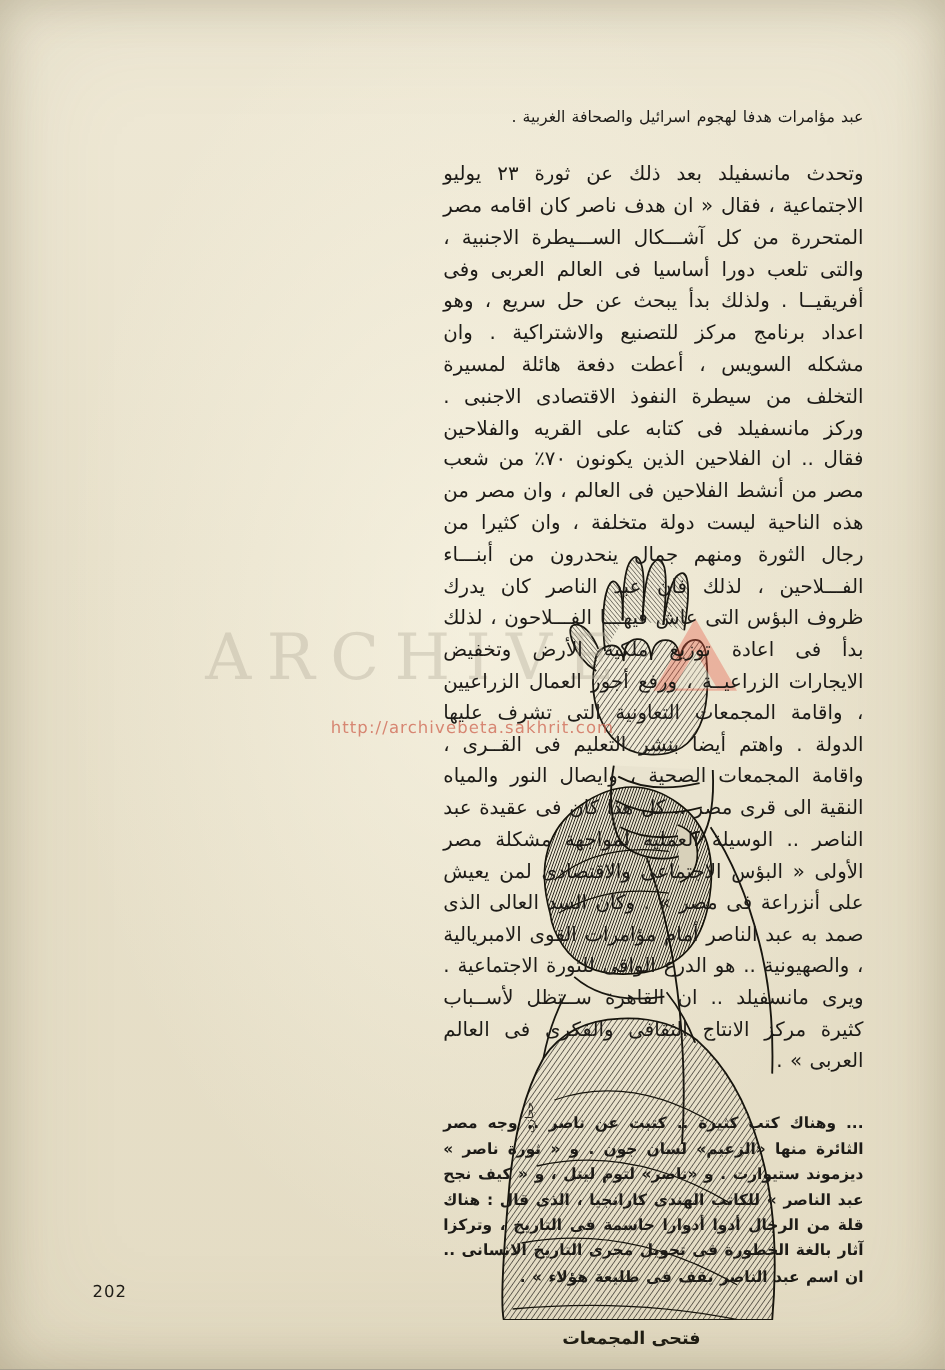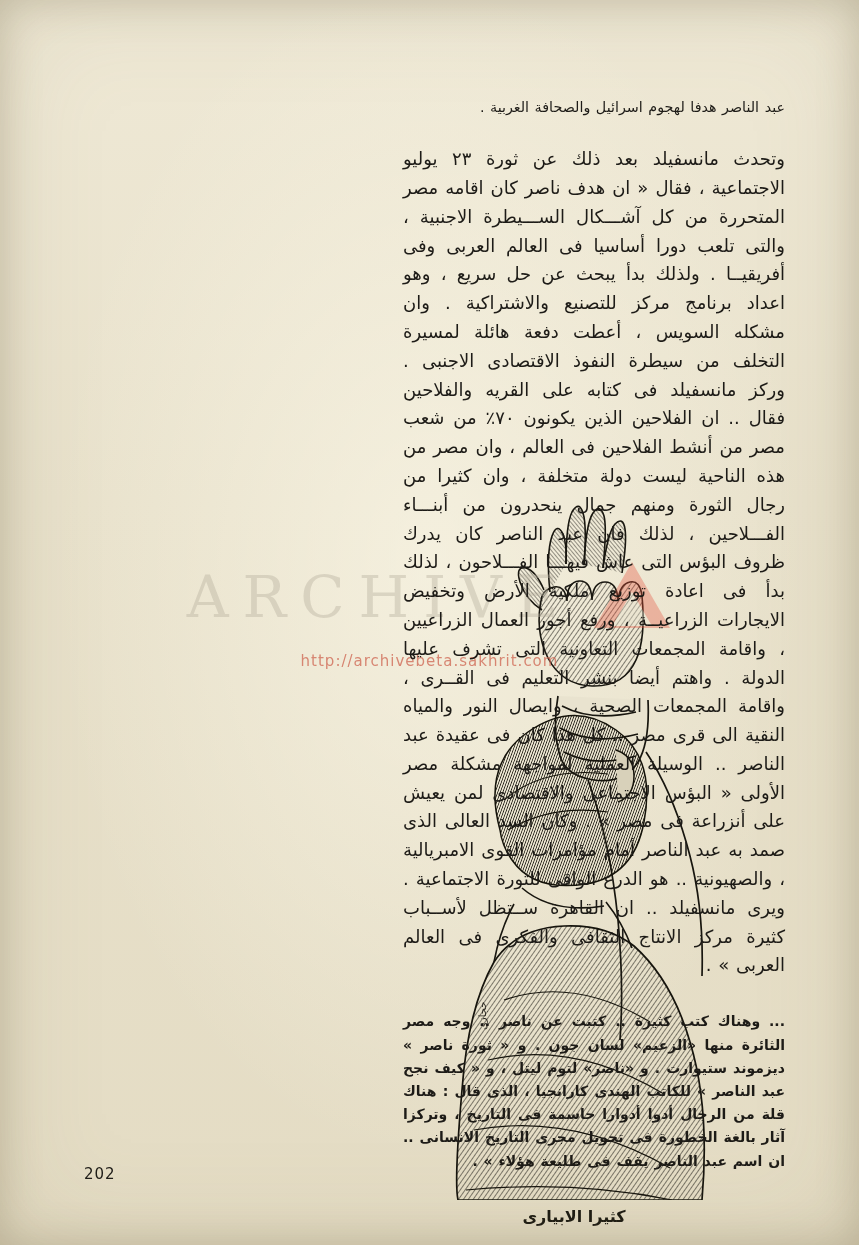--- a/index.html
+++ b/index.html
@@ -252,23 +252,23 @@
 
     <div class="watermark">
       <div class="wm-row">
         <div class="wm-mark"></div>
         <div class="wm-text">ARCHIVE</div>
       </div>
       <div class="wm-url">http://archivebeta.sakhrit.com</div>
     </div>
 
     <div class="text-col">
-      <p class="para lead">عبد الناصر هدفا لهجوم اسرائيل والصحافة الغربية .</p>
+      <p class="para lead">عبد مؤامرات هدفا لهجوم اسرائيل والصحافة الغربية .</p>
       <p class="para body">وتحدث مانسفيلد بعد ذلك عن ثورة ٢٣ يوليو الاجتماعية ، فقال « ان هدف ناصر كان اقامه مصر المتحررة من كل آشـــكال الســـيطرة الاجنبية ، والتى تلعب دورا أساسيا فى العالم العربى وفى أفريقيــا . ولذلك بدأ يبحث عن حل سريع ، وهو اعداد برنامج مركز للتصنيع والاشتراكية . وان مشكله السويس ، أعطت دفعة هائلة لمسيرة التخلف من سيطرة النفوذ الاقتصادى الاجنبى . وركز مانسفيلد فى كتابه على القريه والفلاحين فقال .. ان الفلاحين الذين يكونون ٧٠٪ من شعب مصر من أنشط الفلاحين فى العالم ، وان مصر من هذه الناحية ليست دولة متخلفة ، وان كثيرا من رجال الثورة ومنهم جمال ينحدرون من أبنـــاء الفـــلاحين ، لذلك فان عبد الناصر كان يدرك ظروف البؤس التى عاش فيهـــا الفـــلاحون ، لذلك بدأ فى اعادة توزيع ملكية الأرض وتخفيض الايجارات الزراعيــة ، ورفع أجور العمال الزراعيين ، واقامة المجمعات التعاونية التى تشرف عليها الدولة . واهتم أيضا بنشر التعليم فى القــرى ، واقامة المجمعات الصحية ، وايصال النور والمياه النقية الى قرى مصر .. كل هذا كان فى عقيدة عبد الناصر .. الوسيلة العملية لمواجهة مشكلة مصر الأولى « البؤس الاجتماعى والاقتصادى لمن يعيش على أنزراعة فى مصر » . وكان السد العالى الذى صمد به عبد الناصر أمام مؤامرات القوى الامبريالية ، والصهيونية .. هو الدرع الواقى للثورة الاجتماعية . ويرى مانسفيلد .. ان القاهرة ســتظل لأســباب كثيرة مركز الانتاج الثقافى والفكرى فى العالم العربى » .</p>
       <p class="para bold-block">... وهناك كتب كثيرة .. كتبت عن ناصر .. وجه مصر الثائرة منها «الزعيم» لسان جون . و « ثورة ناصر » ديزموند ستيوارت . و «ناصر» لتوم ليتل ، و « كيف نجح عبد الناصر » للكاتب الهندى كارانجيا ، الذى قال : هناك قلة من الرجال أدوا أدوارا حاسمة فى التاريخ ، وتركزا آثار بالغة الخطورة فى تحويل مجرى التاريخ الانسانى .. ان اسم عبد الناصر يقف فى طليعة هؤلاء » .</p>
-      <div class="signature">كثيرا الابيارى</div>
+      <div class="signature">فتحى المجمعات</div>
     </div>
 
     <div class="page-number">202</div>
   </div>
 
   <div class="edge-shadow"></div>
 </div>
 
 </body></html>

